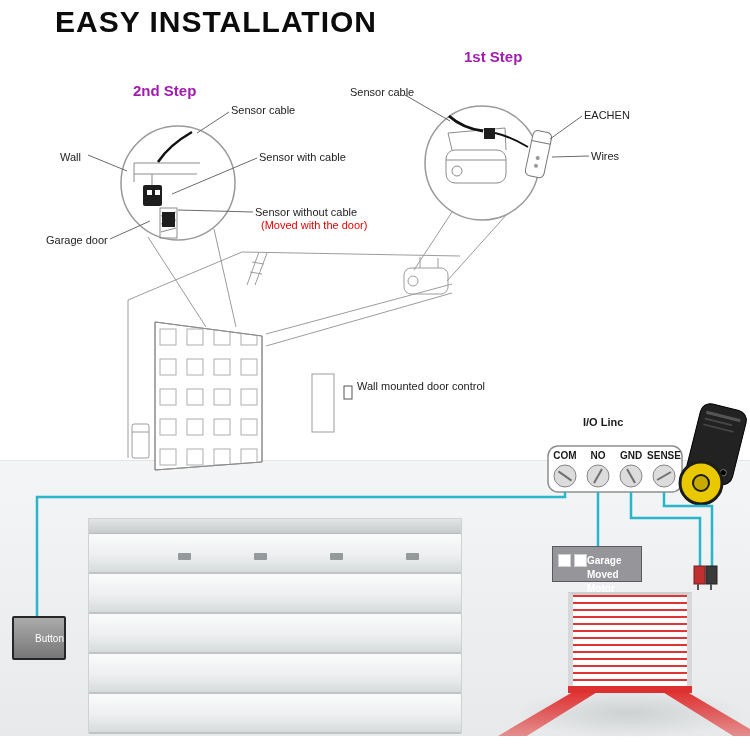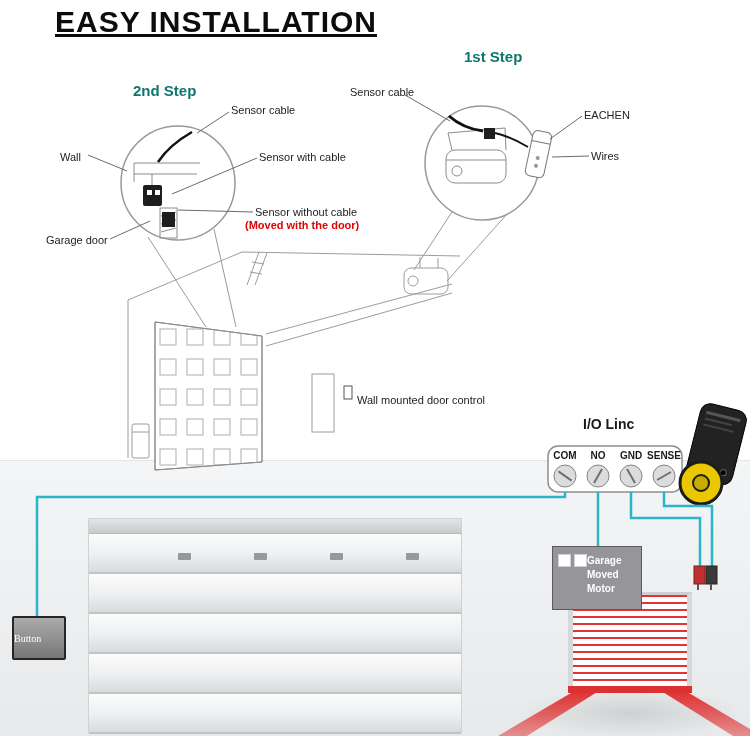--- a/index.html
+++ b/index.html
@@ -1,42 +1,42 @@
 <!DOCTYPE html>
 <html><head>
 <meta charset="utf-8">
 <style>
   html,body{margin:0;padding:0;background:#fff;}
   .page{position:relative;width:750px;height:750px;background:#fff;overflow:hidden;
         font-family:"Liberation Sans",sans-serif;color:#1a1a1a;}
   .lbl{position:absolute;font-size:11px;color:#222;white-space:nowrap;z-index:6;line-height:1.15;}
-  .title{position:absolute;left:55px;top:5px;font-size:30px;font-weight:800;letter-spacing:1px;color:#0c0c0c;z-index:6;text-decoration:underline;}
-  .step-title{position:absolute;font-size:15px;font-weight:bold;color:#0f766e;z-index:6;white-space:nowrap;}
-  .red{color:#e60000;font-weight:700;}
-  .io-title{position:absolute;left:583px;top:416px;font-size:14px;font-weight:bold;z-index:6;}
+  .title{position:absolute;left:55px;top:5px;font-size:30px;font-weight:800;letter-spacing:1px;color:#0c0c0c;z-index:6;}
+  .step-title{position:absolute;font-size:15px;font-weight:bold;color:#a21caf;z-index:6;white-space:nowrap;}
+  .red{color:#e60000;font-weight:400;margin-left:16px;}
+  .io-title{position:absolute;left:583px;top:416px;font-size:11px;font-weight:bold;z-index:6;}
   .term-lbl{position:absolute;top:450px;font-size:10px;font-weight:bold;transform:translateX(-50%);z-index:6;}
 
   .photo-band{position:absolute;left:0;top:460px;width:750px;height:275px;z-index:1;
         background:linear-gradient(180deg,#f4f5f6 0%,#eceeef 60%,#e7e9ea 100%);border-top:1px solid #e2e4e5;}
   .ground-shadow{position:absolute;left:515px;top:688px;width:230px;height:50px;z-index:1;
         background:radial-gradient(ellipse at center,#ced1d2 0%,rgba(236,238,239,0) 70%);}
 
   .garage-door{position:absolute;left:88px;top:518px;width:374px;height:215px;z-index:2;
         border:1px solid #cfd2d3;border-bottom:none;background:#e8eaeb;box-sizing:border-box;}
   .gd-header{height:14px;background:linear-gradient(#e3e5e6,#c8cbcc);border-bottom:1px solid #b8bbbc;}
   .gd-panel{height:38px;background:linear-gradient(180deg,#fbfbfb 0%,#edeff0 55%,#d8dbdc 100%);
         border-bottom:2px solid #c1c4c5;}
   .gd-hinge{position:absolute;width:13px;height:7px;background:#94999b;top:34px;border-radius:1px;}
 
   .button-box{position:absolute;left:12px;top:616px;width:50px;height:40px;z-index:5;
         background:linear-gradient(#ababab,#777);border:2px solid #262626;border-radius:2px;
-        display:flex;align-items:center;justify-content:flex-start;font-family:Liberation Serif, serif;}
+        display:flex;align-items:center;justify-content:flex-end;}
   .button-box span{color:#fff;font-size:10px;}
 
-  .motor-box{position:absolute;left:552px;top:546px;width:90px;height:64px;z-index:5;
+  .motor-box{position:absolute;left:552px;top:546px;width:90px;height:36px;z-index:5;
         background:#95959a;border:1px solid #5a5b5f;box-sizing:border-box;}
   .motor-squares{position:absolute;left:5px;top:7px;display:flex;gap:3px;}
   .motor-squares i{display:block;width:11px;height:11px;background:#fff;border:1px solid #d0d0d0;}
   .motor-text{position:absolute;left:34px;top:7px;color:#fff;font-size:10px;font-weight:bold;line-height:1.4;}
 
   .red-door{position:absolute;left:568px;top:592px;width:124px;height:98px;z-index:2;box-sizing:border-box;
         background:repeating-linear-gradient(180deg,#e23434 0px,#e23434 2px,#ffffff 2px,#ffffff 7px);
         border-left:5px solid #d6d8d9;border-right:5px solid #d6d8d9;border-top:3px solid #ccced0;}
   .beam{position:absolute;top:688px;width:120px;height:48px;z-index:3;
         background:linear-gradient(180deg,rgba(224,32,32,.95),rgba(224,32,32,.45));}
@@ -225,21 +225,21 @@
   <div class="lbl" style="left:60px;top:151px">Wall</div>
   <div class="lbl" style="left:259px;top:151px">Sensor with cable</div>
   <div class="lbl" style="left:46px;top:234px">Garage door</div>
   <div class="lbl" style="left:255px;top:206px">Sensor without cable</div>
   <div class="lbl red" style="left:245px;top:219px">(Moved with the door)</div>
 
   <div class="lbl" style="left:350px;top:86px">Sensor cable</div>
   <div class="lbl" style="left:584px;top:109px">EACHEN</div>
   <div class="lbl" style="left:591px;top:150px">Wires</div>
 
-  <div class="lbl" style="left:357px;top:394px">Wall mounted door control</div>
+  <div class="lbl" style="left:357px;top:380px">Wall mounted door control</div>
 
   <div class="io-title">I/O Linc</div>
   <div class="term-lbl" style="left:565px">COM</div>
   <div class="term-lbl" style="left:598px">NO</div>
   <div class="term-lbl" style="left:631px">GND</div>
   <div class="term-lbl" style="left:664px">SENSE</div>
 
 </div>
 
 </body></html>

